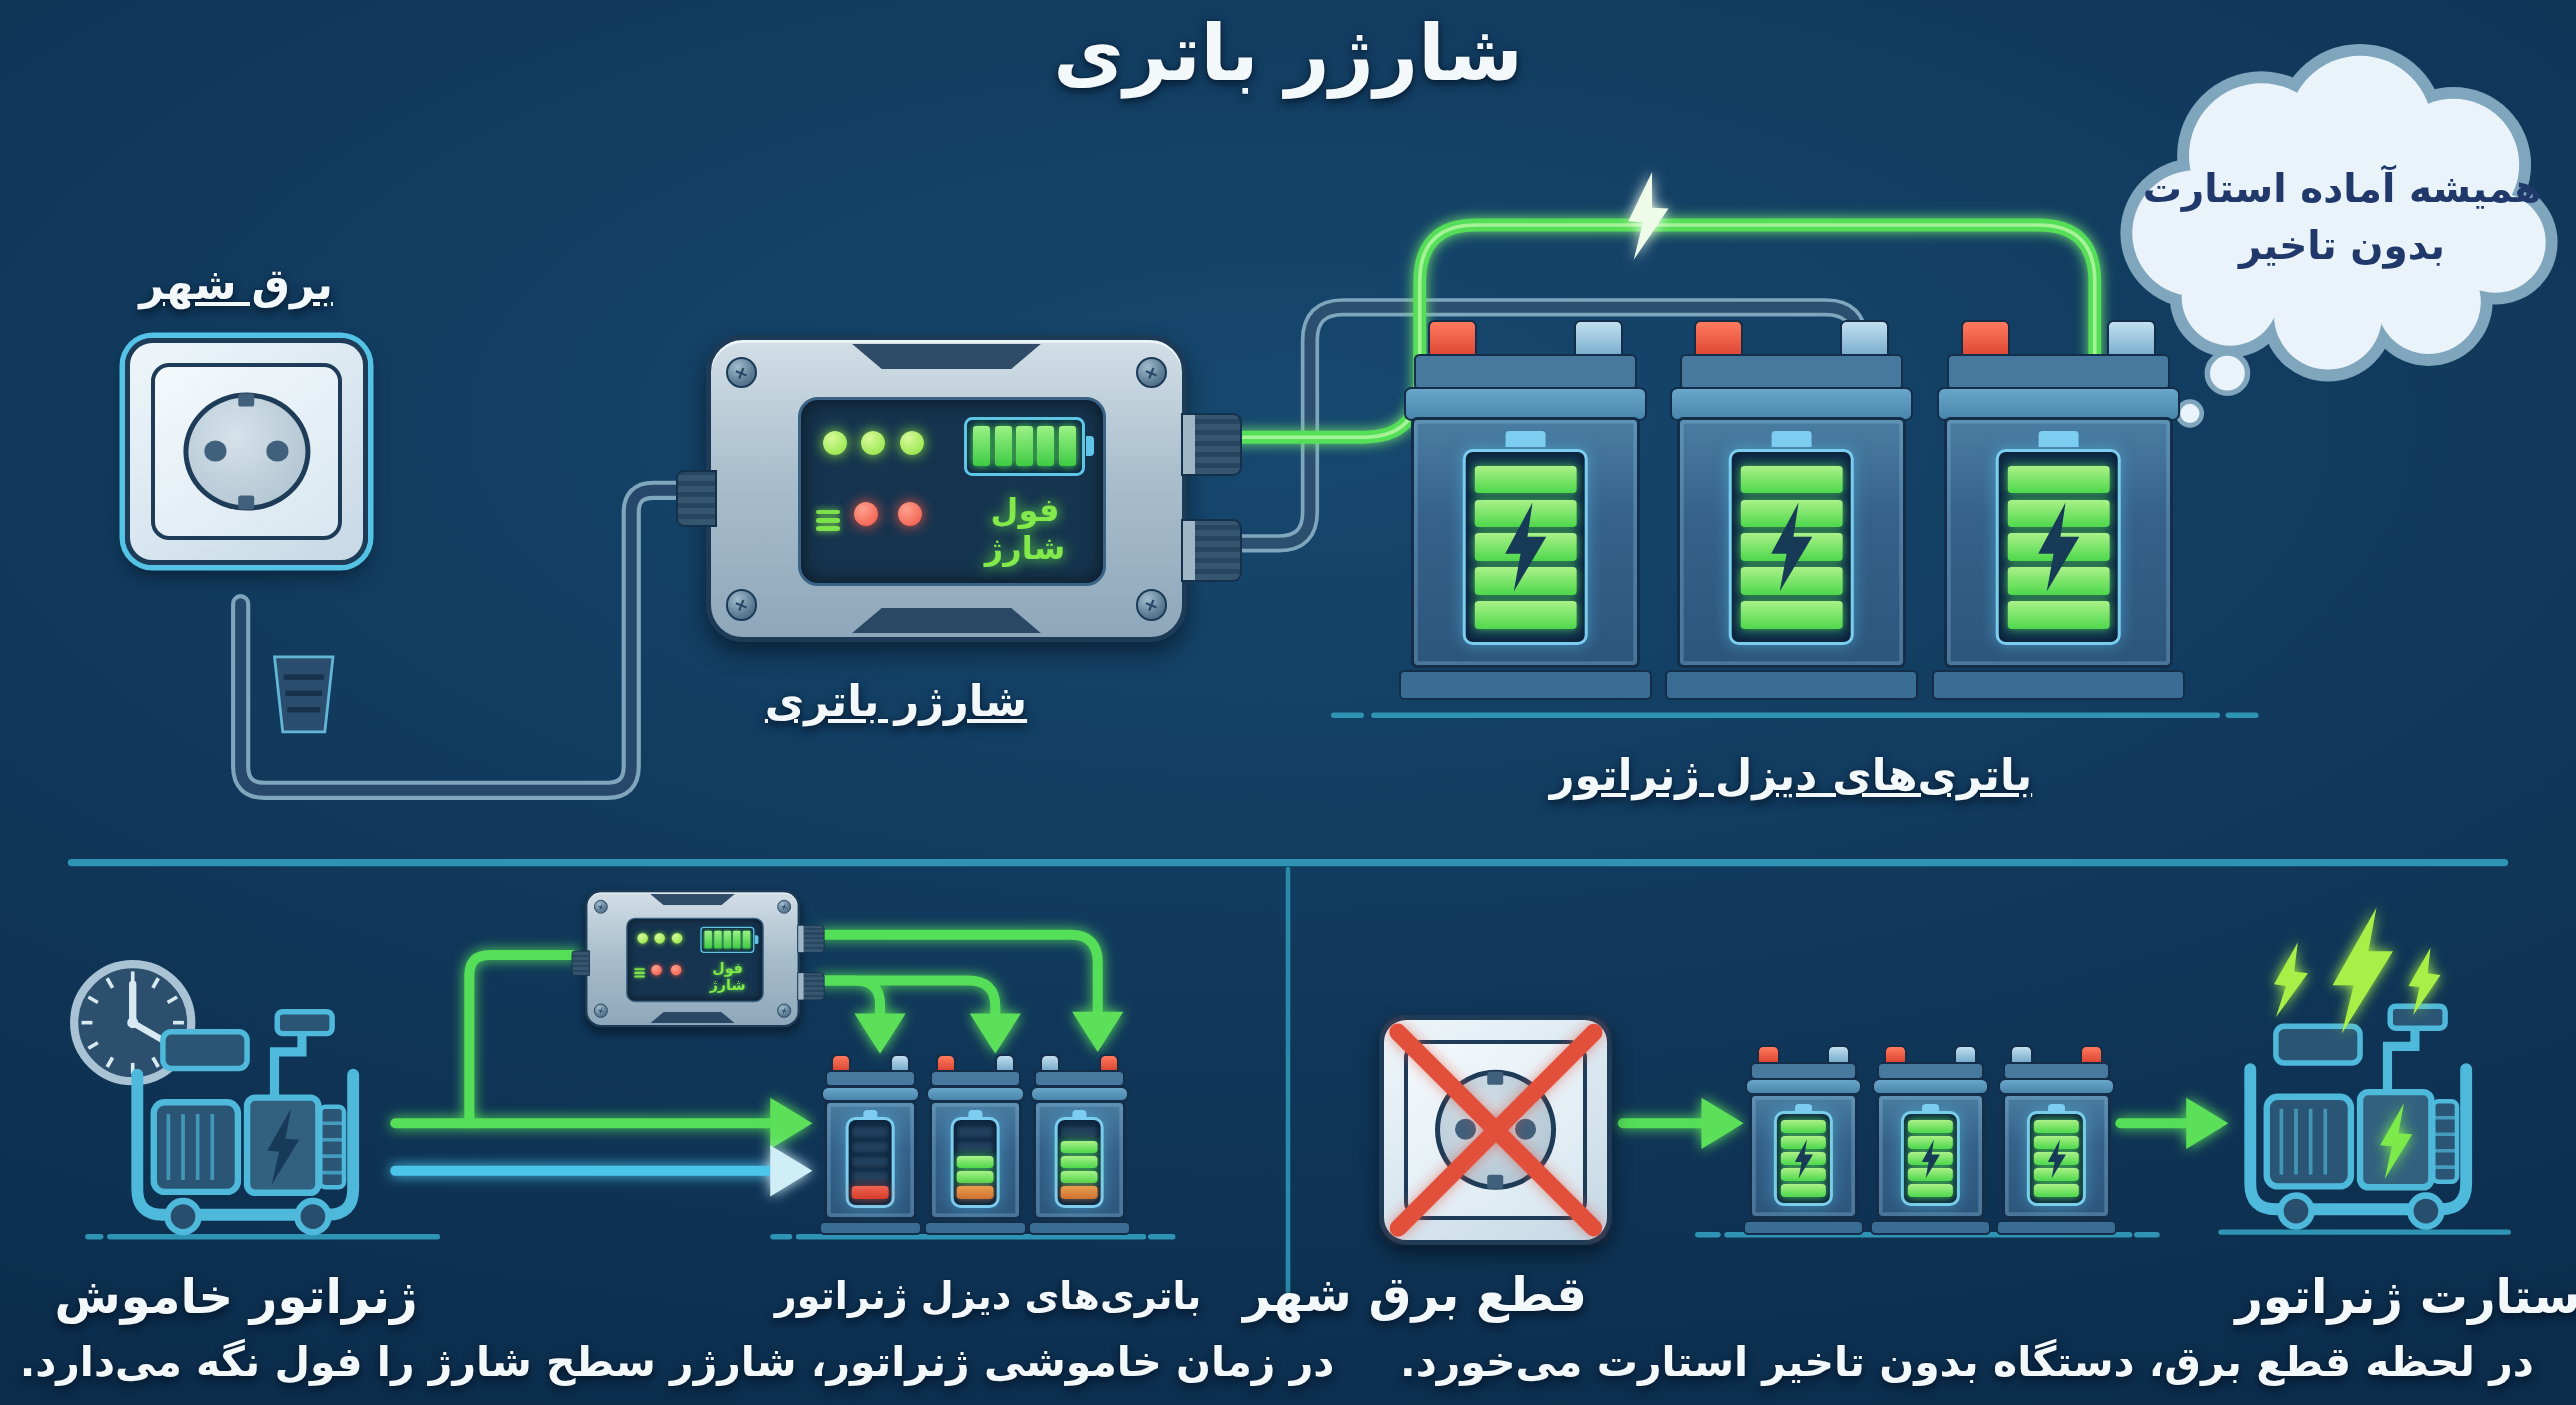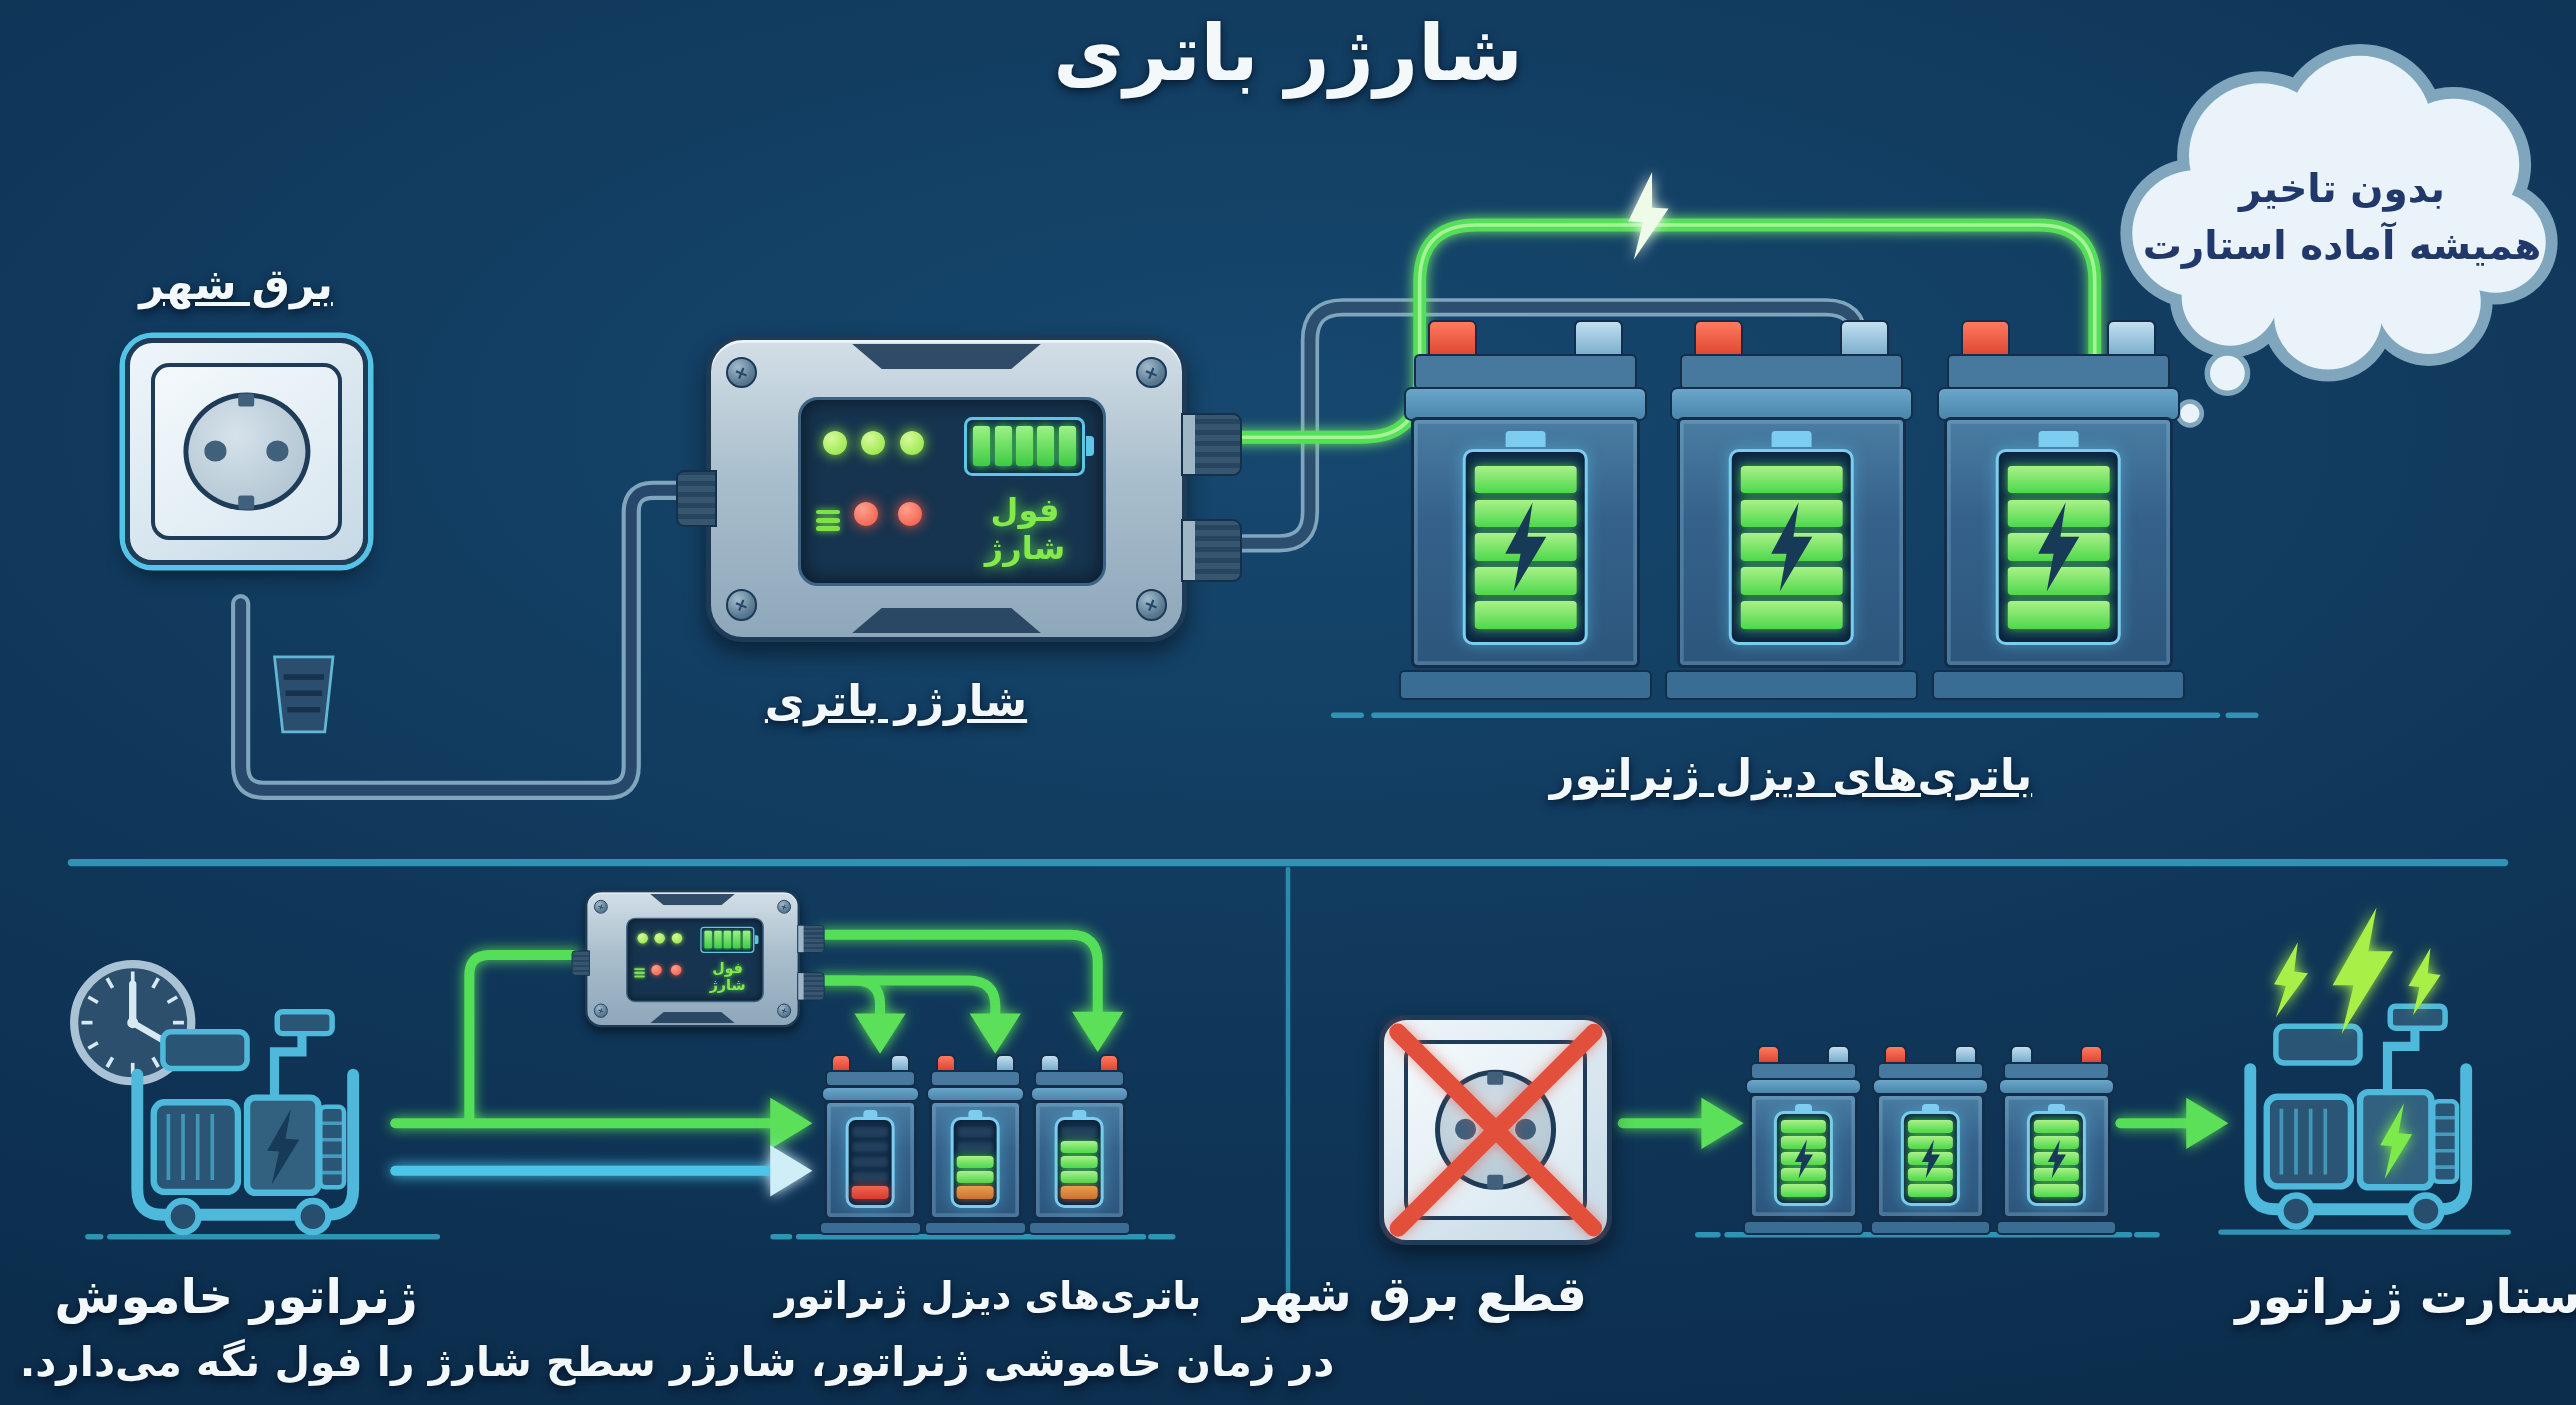--- a/index.html
+++ b/index.html
@@ -274,31 +274,32 @@
           <circle cx="2438" cy="325" r="53"></circle>
         <ellipse cx="2562" cy="243" rx="160" ry="100"></ellipse>
       </g>
       <circle cx="2435" cy="408" r="22" fill="#e9f3f9" stroke="#7fa6bd" stroke-width="6"></circle>
       <circle cx="2394" cy="452" r="13" fill="#e9f3f9" stroke="#7fa6bd" stroke-width="5"></circle>
     </g>
   </svg>
 
   <div class="lbl title" style="left:1288px;top:53px;">شارژر باتری</div>
   <div class="bubble-text" style="left:2342px;top:218px;">
+    <div>همیشه آماده استارت</div>
     <div>بدون تاخیر</div>
-    <div>همیشه آماده استارت</div>
   </div>
   <div class="lbl seclbl" style="left:236px;top:284px;">برق شهر</div>
   <div class="lbl seclbl" style="left:896px;top:701px;">شارژر باتری</div>
   <div class="lbl seclbl" style="left:1791px;top:775px;">باتری‌های دیزل ژنراتور</div>
   <div class="lbl smlbl" style="left:236px;top:1296px;">ژنراتور خاموش</div>
   <div class="lbl smlbl" style="left:988px;top:1296px;font-size:38px;">باتری‌های دیزل ژنراتور</div>
   <div class="lbl caption" style="left:677px;top:1362px;">در زمان خاموشی ژنراتور، شارژر سطح شارژ را فول نگه می‌دارد.</div>
   <div class="lbl smlbl" style="left:1415px;top:1294px;">قطع برق شهر</div>
   <div class="lbl smlbl" style="left:2392px;top:1296px;margin-left:24px;">استارت ژنراتور</div>
+  <div class="lbl caption" style="left:1967px;top:1362px;">در لحظه قطع برق، دستگاه بدون تاخیر استارت می‌خورد.</div>
 
   <div class="comp outlet" style="left:125px;top:338px;width:233px;height:217px;">
     <div class="outlet-inner">
       <div class="socket">
         <div class="hole h-l"></div>
         <div class="hole h-r"></div>
         <div class="slot s-t"></div>
         <div class="slot s-b"></div>
       </div>
     </div>

